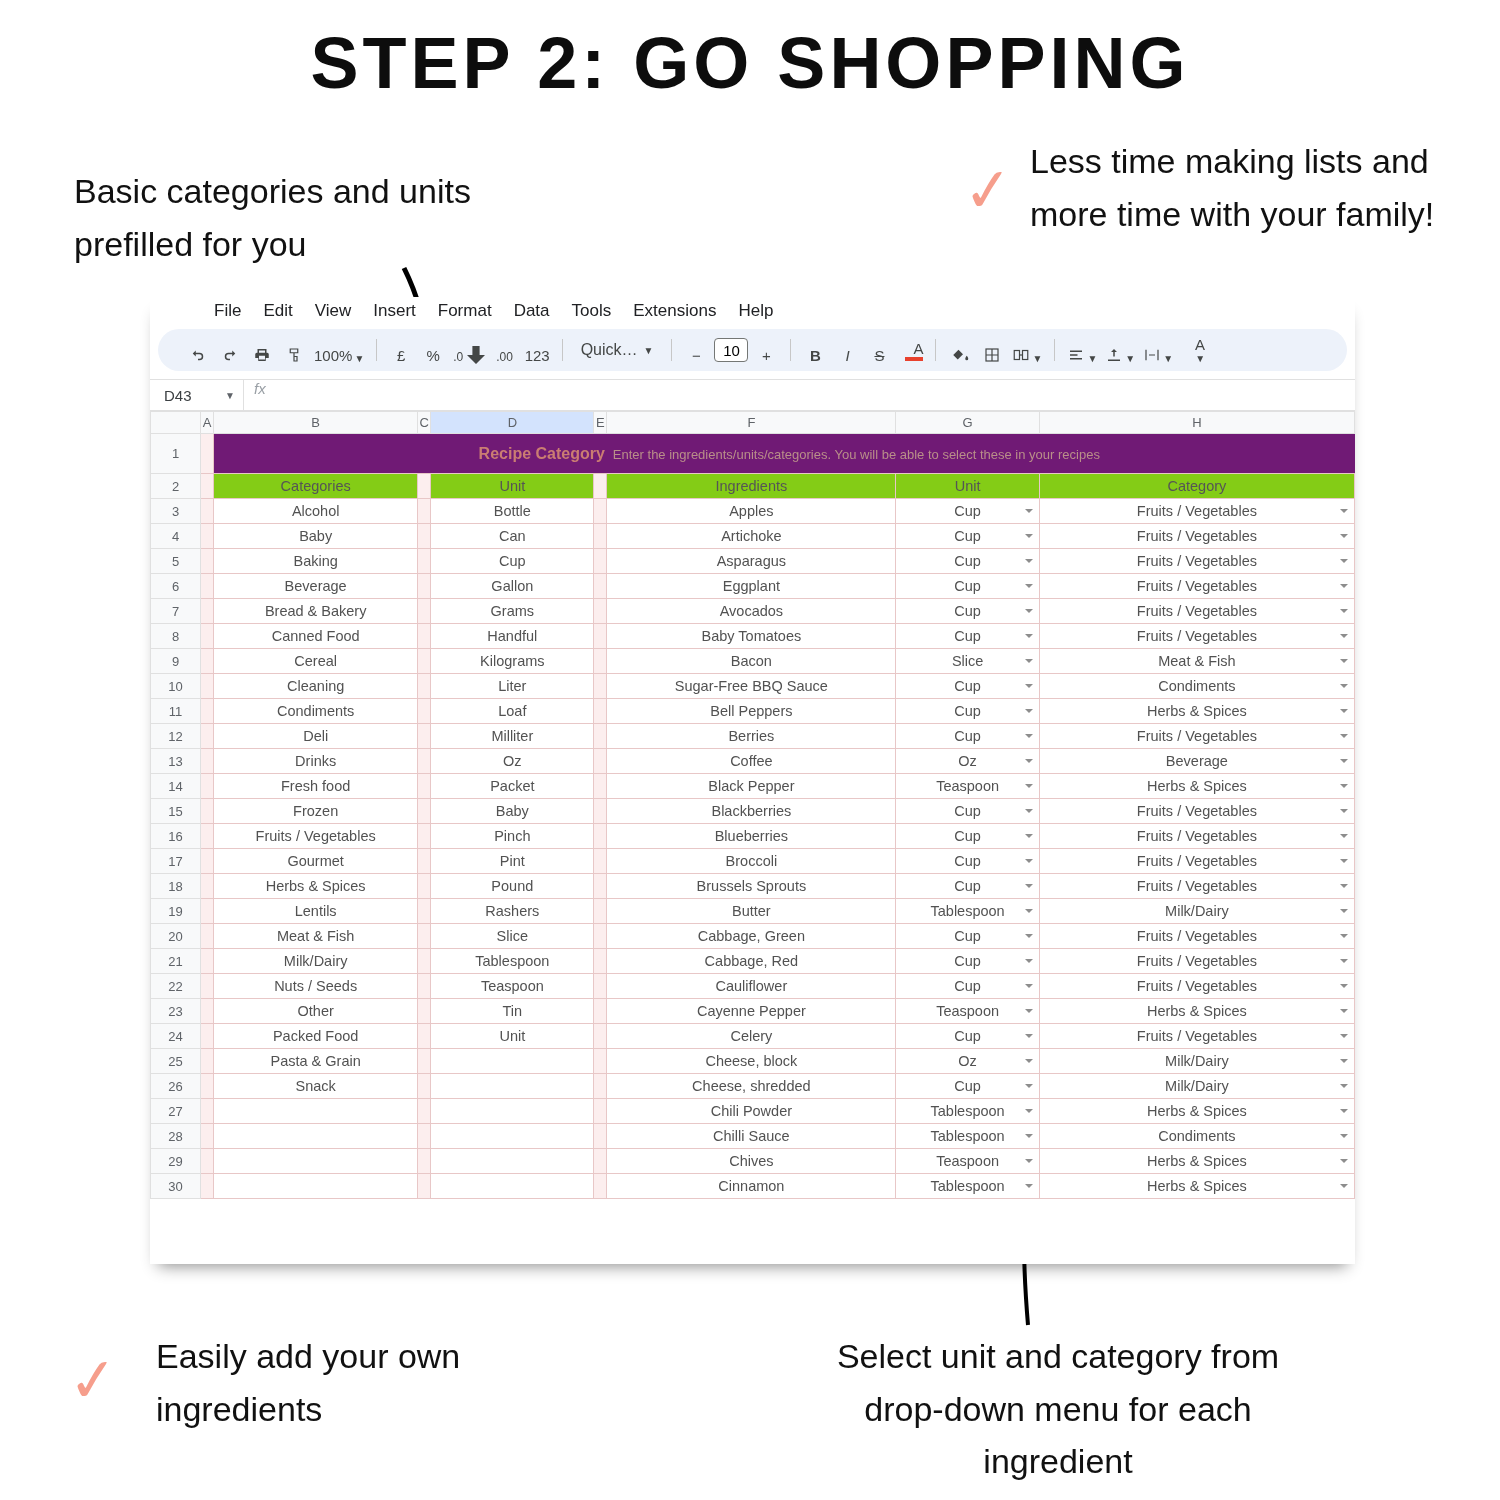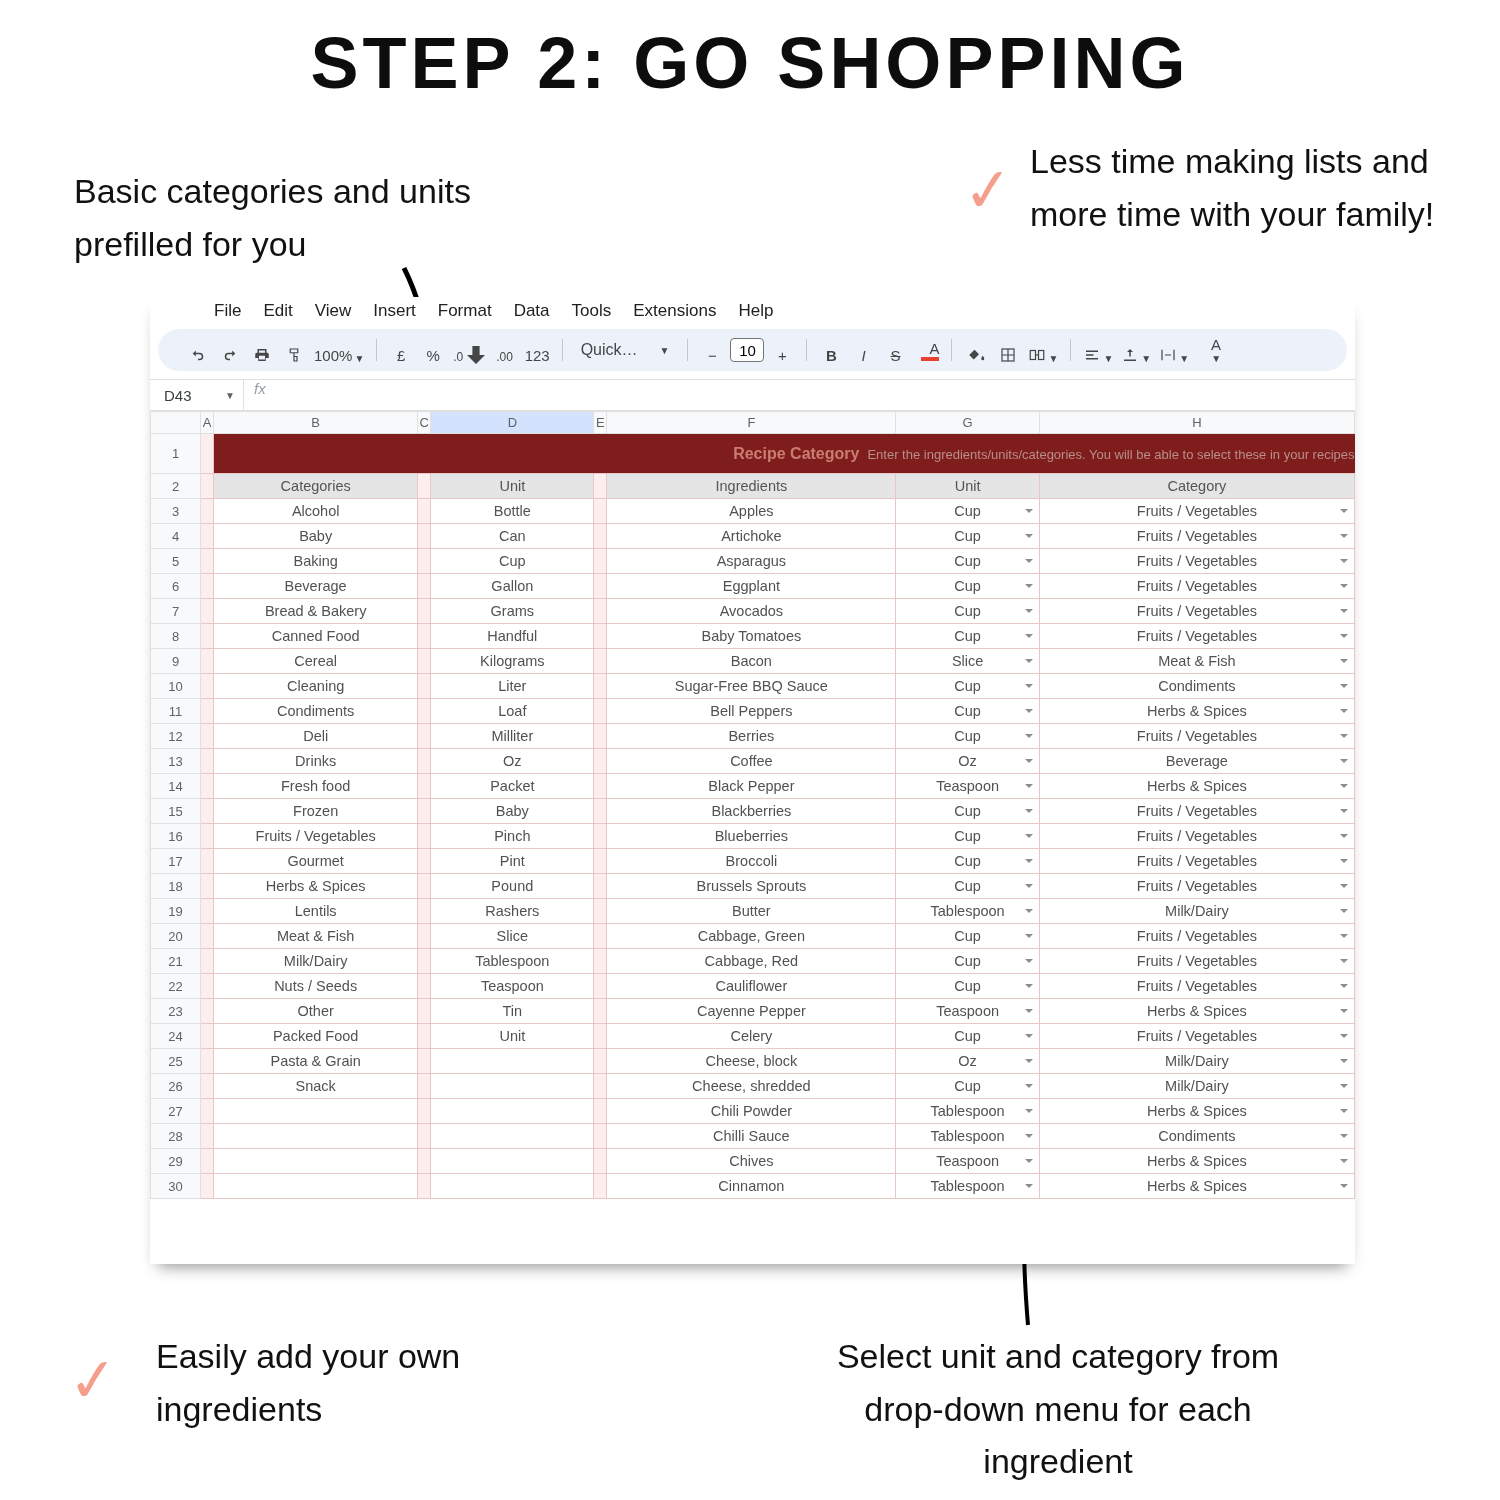--- a/index.html
+++ b/index.html
@@ -36,21 +36,21 @@
   svg.tb-icon { width:18px; height:18px; fill:none; stroke:#5f6368; stroke-width:1.5; }
 
   .menubar { display:flex; gap: 22px; padding: 4px 10px 8px 64px; font-size: 17px; color:#202124; }
   .menubar span { cursor: default; }
 
   .toolbar { display:flex; align-items:center; gap: 8px; height: 42px; padding: 0 10px 0 28px; margin: 0 8px; background:#edf2fa; border-radius: 22px; color:#444746; font-size:15px; }
   .toolbar .sep { width:1px; height:22px; background:#c7c7c7; margin: 0 4px; }
   .toolbar .btn { display:flex; align-items:flex-end; justify-content:center; min-width:24px; height:28px; cursor:default; }
   .toolbar svg { width:18px; height:18px; fill:#444746; }
   .toolbar svg.stroke { fill:none; stroke:#444746; stroke-width:1.6; }
-  .font-select { display:flex; align-items:center; gap:20px; padding:0 6px; font-size:16px; }
+  .font-select { display:flex; align-items:center; gap:4px; padding:0 6px; font-size:16px; }
   .size-box { display:flex; align-items:center; gap:6px; }
   .size-box input { width:34px; height:24px; text-align:center; border:1px solid #747775; border-radius:4px; font-size:15px; background:#fff; }
   .toolbar .caret { font-size:10px; color:#444746; margin-left:2px; }
   .tcolor { display:flex; flex-direction:column; align-items:center; }
   .tcolor .bar { width:18px; height:4px; background:#000; }
   .tcolor.red .bar { background:#e8412d; }
 
   .namebox-row { display:flex; height: 32px; border-top:1px solid #e0e0e0; border-bottom:1px solid #e0e0e0; margin-top:8px; }
   .namebox { width: 94px; display:flex; align-items:center; justify-content:space-between; padding:0 8px 0 14px; font-size:15px; color:#3c4043; border-right:1px solid #e0e0e0; height:100%; }
   .namebox .caret { font-size:10px; color:#5f6368; }
@@ -59,23 +59,23 @@
   
   .grid { position: relative; }
   table { border-collapse: collapse; table-layout: fixed; width: 100%; font-size: 14.5px; color:#525252; }
   th.colhdr, td.rowhdr { background:#f8f9fa; color:#5f6368; font-weight:400; text-align:center; font-size:13px; border:1px solid #e0e0e0; }
   th.colhdr { height:22px; position:sticky; top:0; }
   td.rowhdr { width:46px; }
   th.colD { background:#d3e3fd; }
   td.cell { border:1px solid #e8c7c7; height:25px; text-align:center; padding:0 4px; overflow:hidden; white-space:nowrap; }
   td.gap { background:#fceeee; border:1px solid #e8c7c7; }
   td.narrow { background:#fceeee; width:12px; border:1px solid #e8c7c7; }
-  td.pink { background:#e5e5e5; font-weight:500; color:#555; }
+  td.pink { background:#84cc16; font-weight:500; color:#555; }
   td.bgwhite { background:#ffffff; }
-  tr.title-row td.title-cell { background:#7f1d1d; text-align:right; padding-left:10px; height:40px; font-size:15px; }
+  tr.title-row td.title-cell { background:#701a75; text-align:center; padding-left:10px; height:40px; font-size:15px; }
   tr.title-row td.title-cell b { color:#ca7d72; font-weight:600; font-size:16px; margin-right:8px; }
   td.dd { position:relative; }
   td.dd::after { content:""; position:absolute; right:6px; top:50%; margin-top:-2px; border:4px solid transparent; border-top-color:#8d8d8d; }
 
   col.cA { width:46px; } col.cB { width:188px; } col.cC { width:12px; } col.cD { width:150px; } col.cE { width:12px; } col.cF { width:266px; } col.cG { width:132px; } col.cH { width:290px; }
 
   .corner-tri { width:0; height:0; border-style:solid; border-width:0 0 12px 12px; border-color: transparent transparent #bdbdbd transparent; position:absolute; top:5px; left:32px; }
 
 </style>
 </head>

